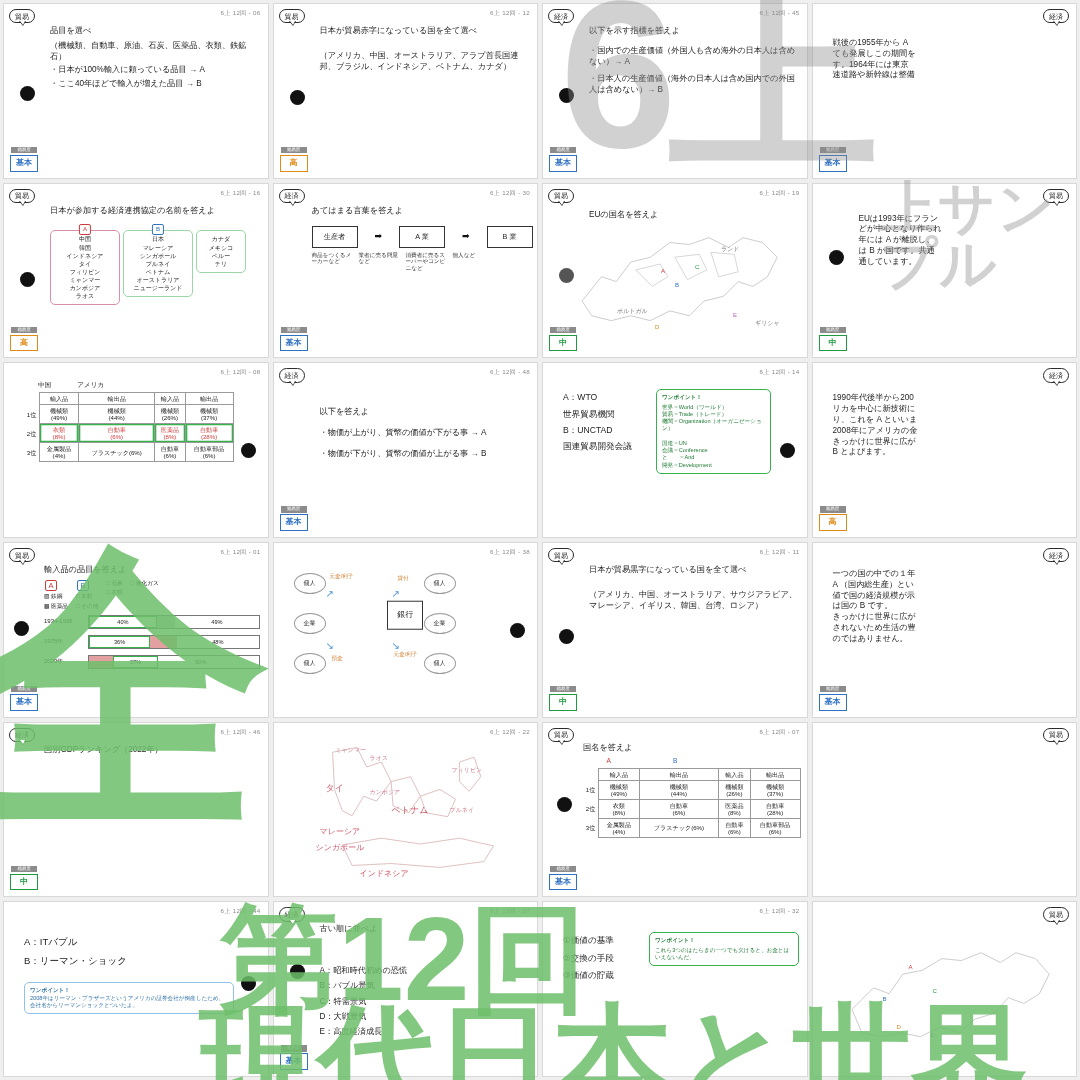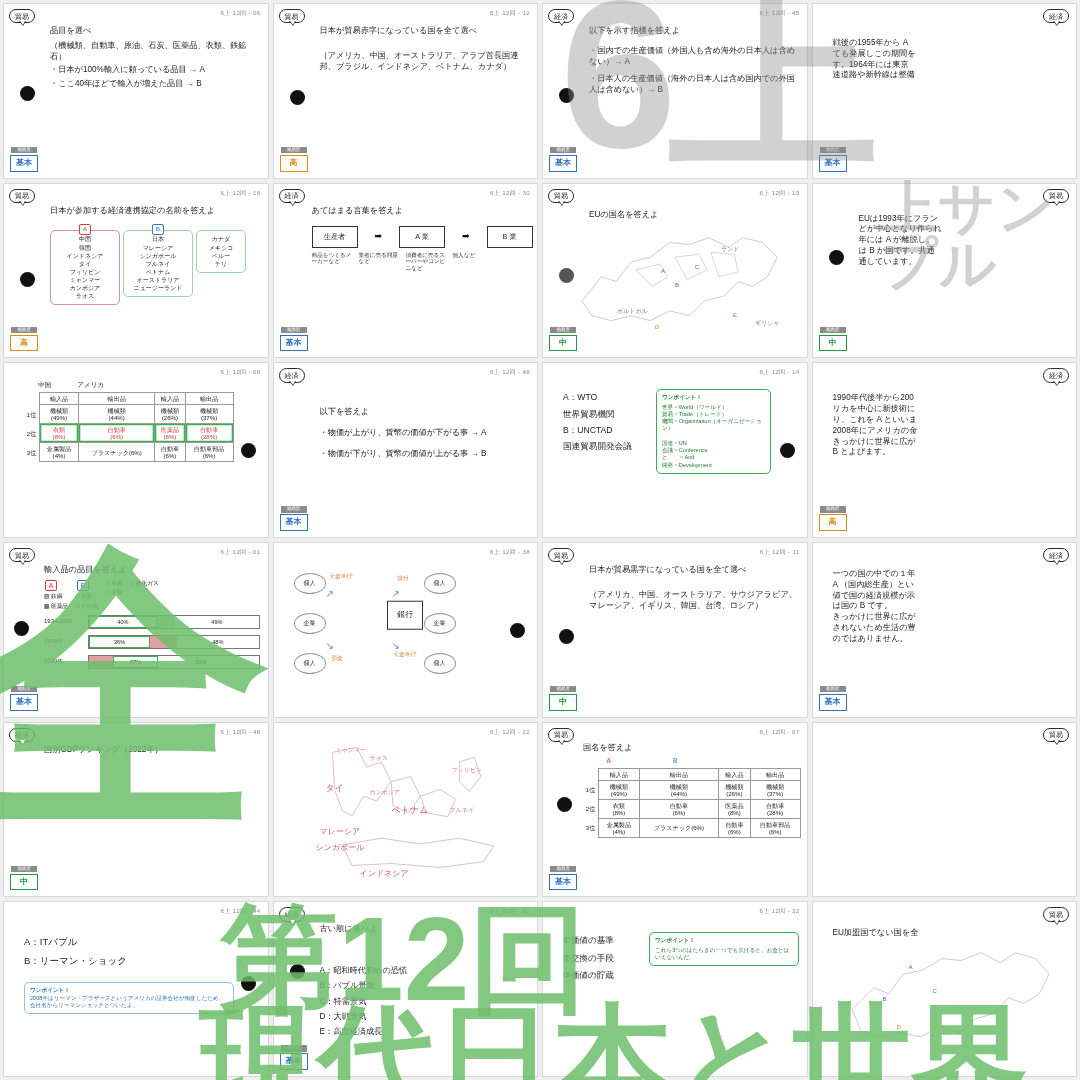--- a/index.html
+++ b/index.html
@@ -720,23 +720,20 @@
         </div>
       </div>
     </div>
   </div>
 
   <div class="card">
     <svg class="map" viewBox="0 0 270 170">
       <path d="M40 110 L62 88 L78 94 L92 74 L112 70 L132 58 L152 60 L172 52 L192 62 L208 52 L228 58 L242 74 L232 94 L216 104 L200 98 L186 114 L166 120 L150 134 L130 128 L110 138 L90 134 L70 138 L50 134 Z" fill="none" stroke="#c9c9c9" stroke-width="1"></path>
     </svg>
     <div class="tag" style="left:auto;right:7px;top:5px">貿易</div>
-    <div class="body full" style="top:26px">
-      <div class="txt">EU加盟国でない国を全</div>
-    </div>
     <div class="mapname" style="left:96px;top:62px;color:#cf3b3b">A</div>
     <div class="mapname" style="left:70px;top:94px;color:#2f72c4">B</div>
     <div class="mapname" style="left:120px;top:86px;color:#1f9a3e">C</div>
     <div class="mapname" style="left:84px;top:122px;color:#d58a1c">D</div>
     <div class="mapname" style="left:118px;top:130px;color:#b45ec0">E</div>
   </div>
 
 </div>
 
 <div class="wm wm-gray">6上</div>

